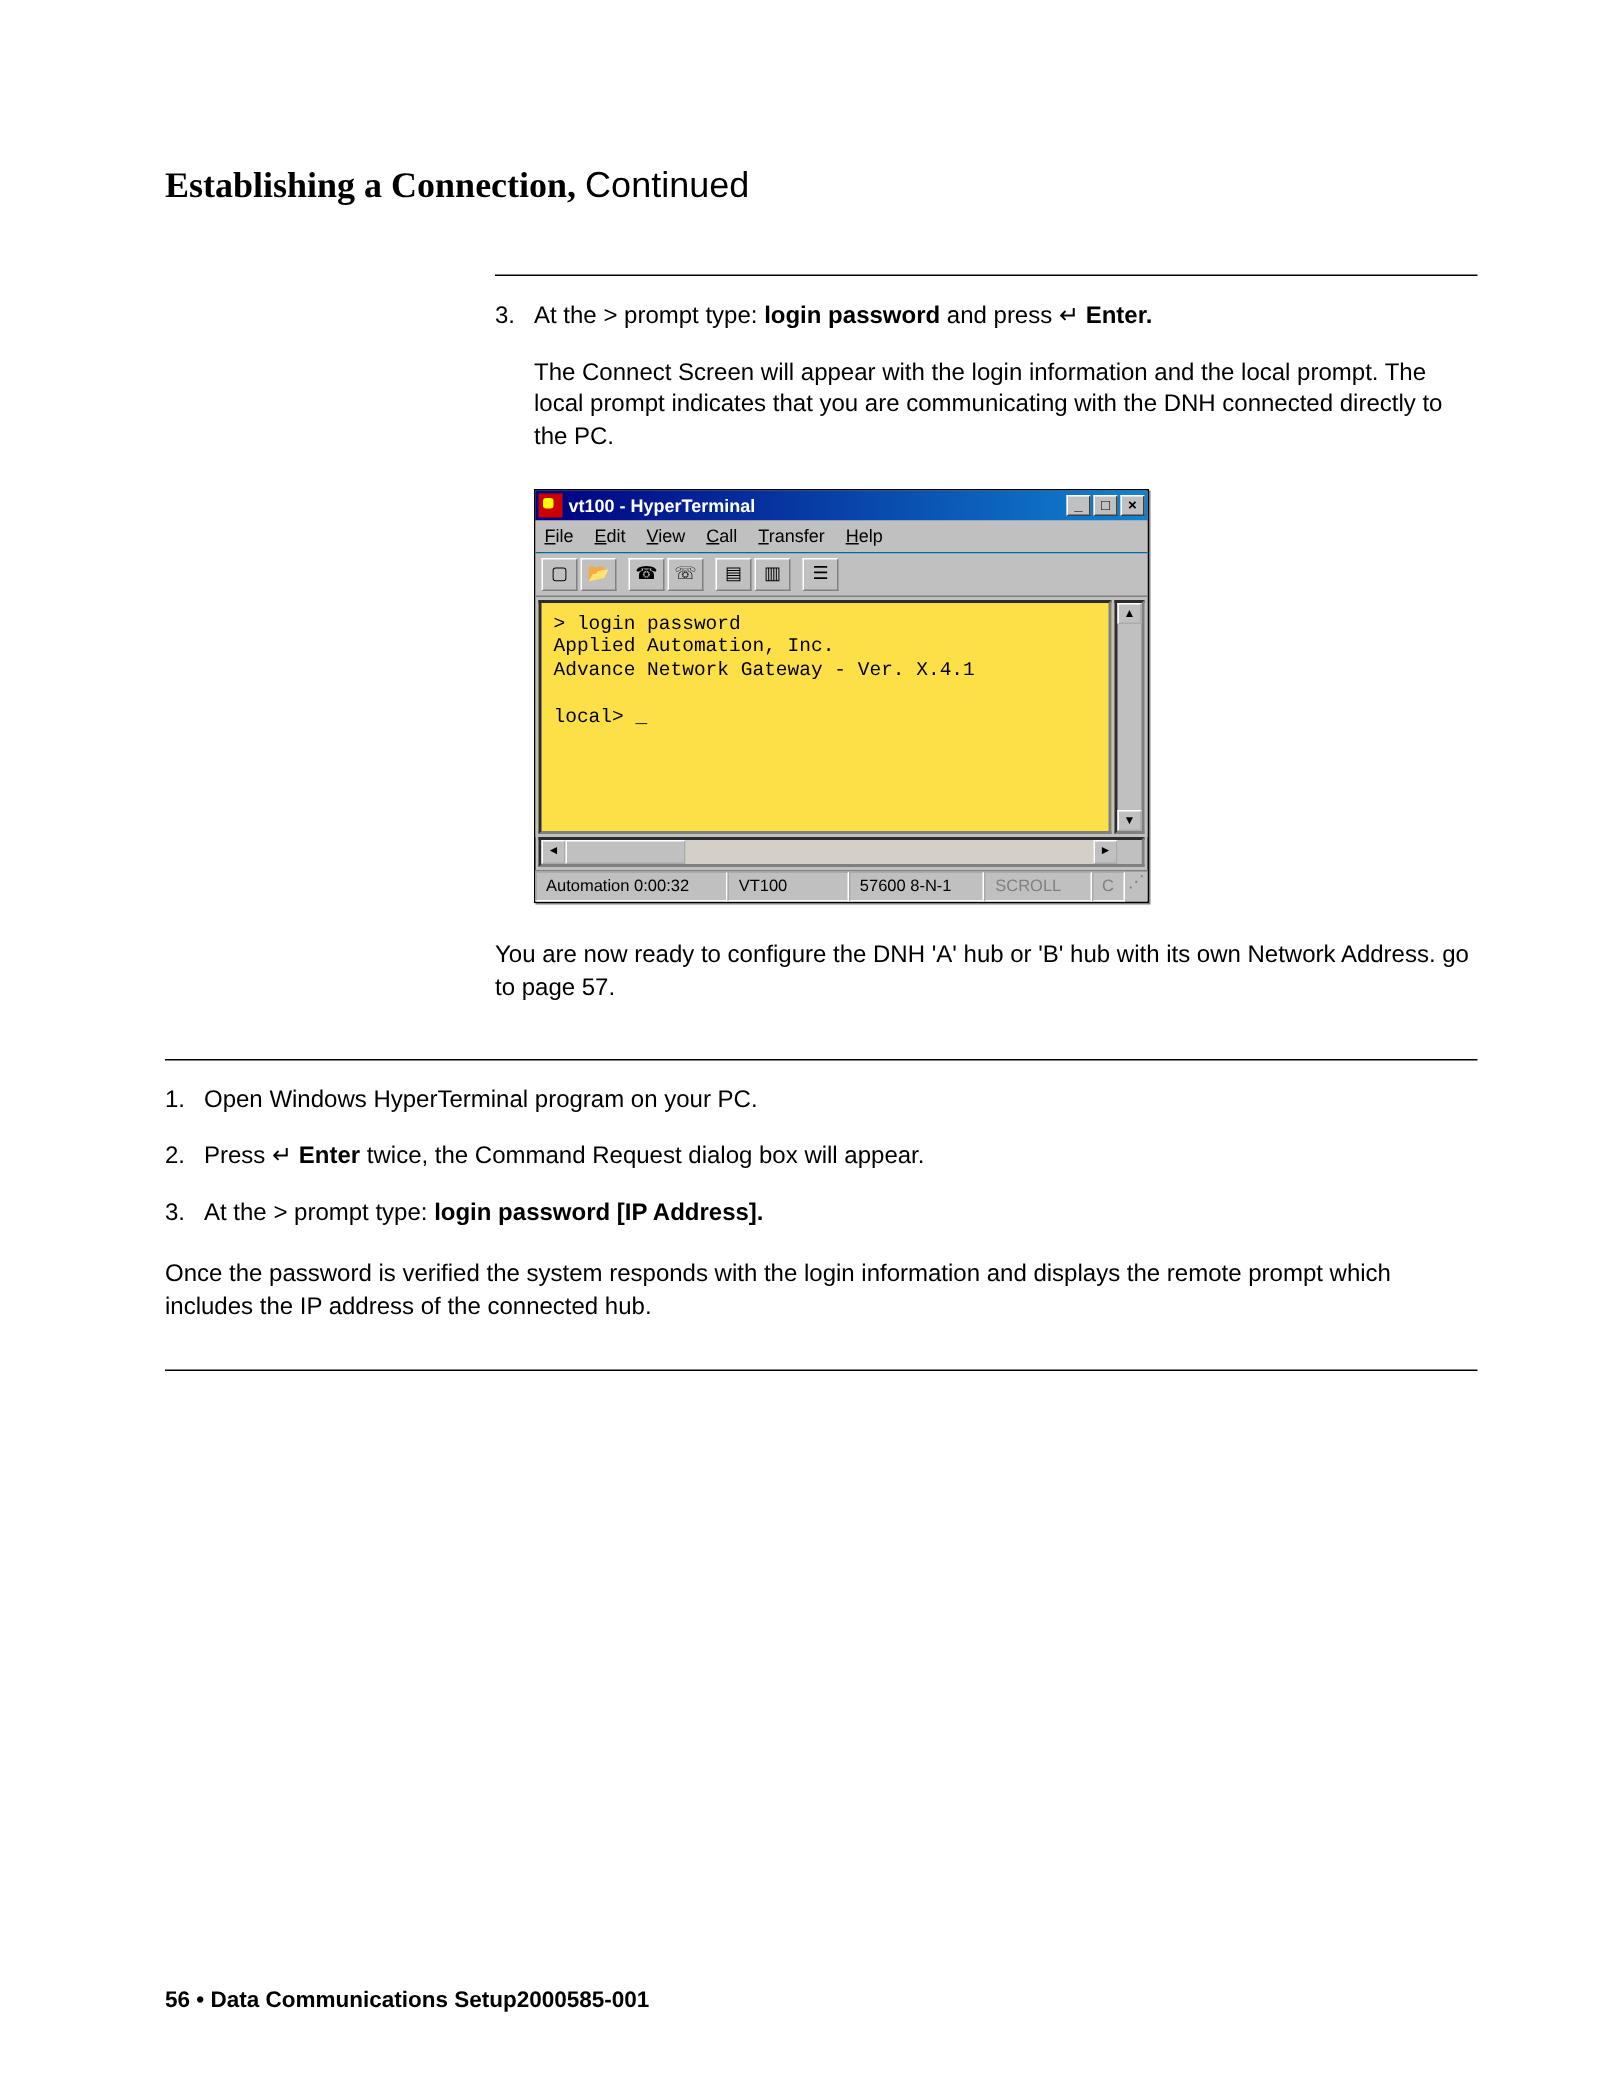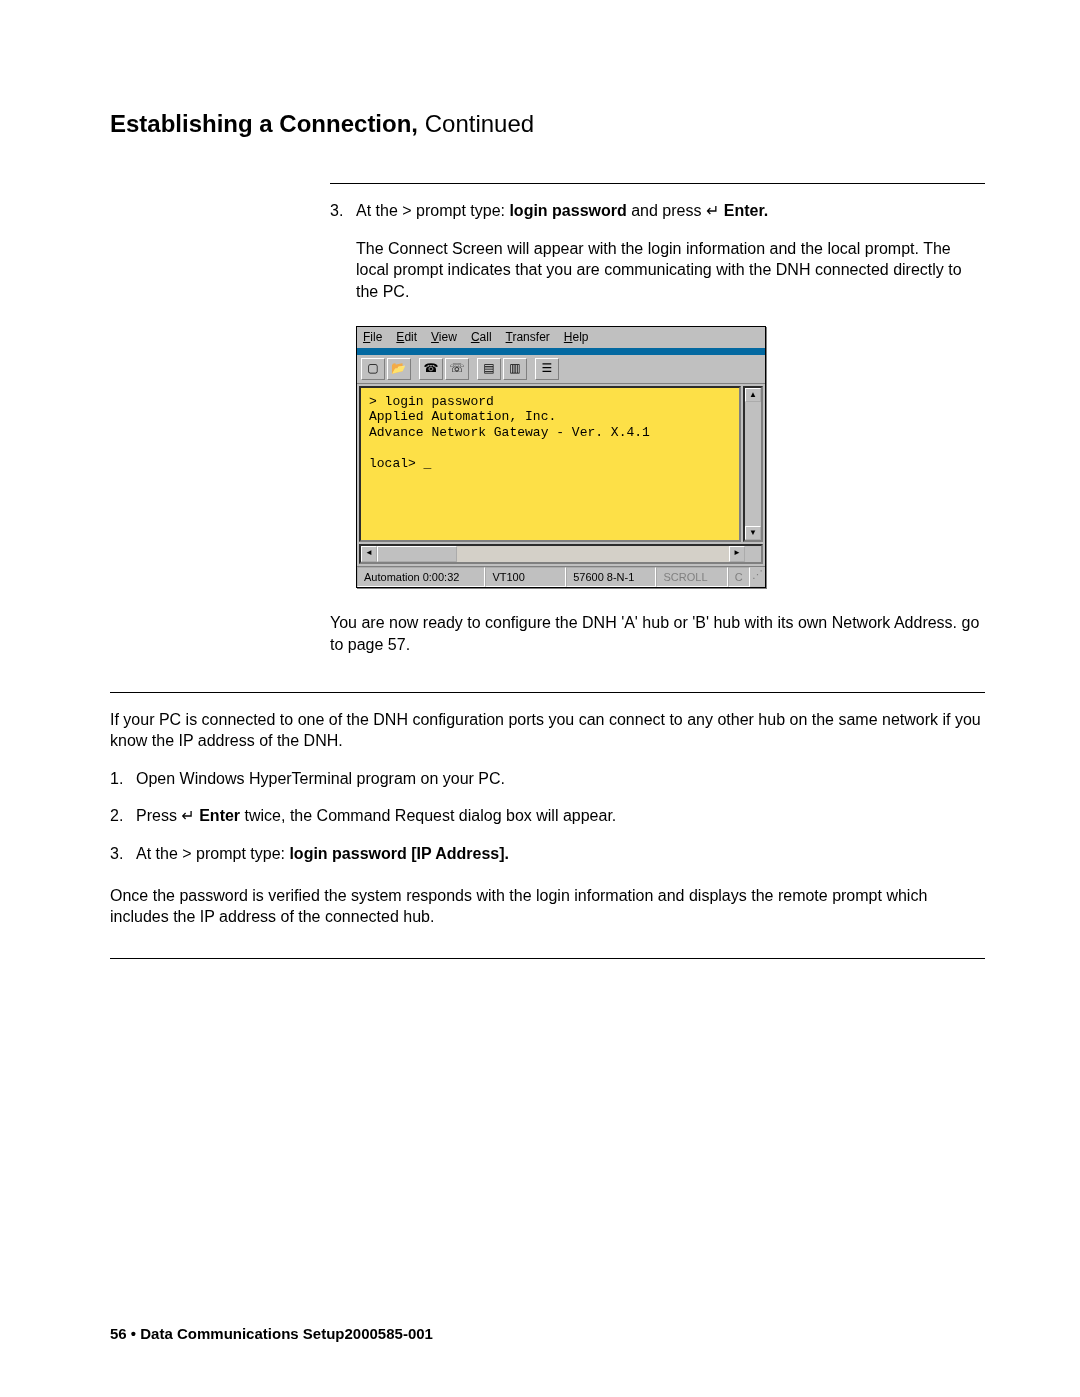--- a/index.html
+++ b/index.html
@@ -17,20 +17,21 @@
     box-sizing: border-box;
     height: 100%;
     position: relative;
   }
   .title-line {
     font-size: 24px;
     margin-bottom: 45px;
   }
   .title-line .bold {
     font-weight: bold;
+    font-family: Liberation Serif, serif;
   }
   .two-col {
     display: flex;
     align-items: flex-start;
   }
   .left-col {
     width: 220px;
     flex-shrink: 0;
     padding-right: 10px;
     box-sizing: border-box;
@@ -93,21 +94,21 @@
   }
   .ht-titlebar .ht-icon::after{
     content:"";position:absolute;top:3px;left:3px;width:7px;height:7px;background:#ff0;border-radius:2px;
   }
   .ht-title-text { font-weight: bold; flex:1; }
   .ht-win-controls { display:flex; gap:2px;}
   .ht-btn {
     width:16px;height:14px;background:#c0c0c0;border:1px solid #fff;border-right-color:#404040;border-bottom-color:#404040;display:flex;align-items:center;justify-content:center;font-size:10px;font-weight:bold;color:#000;box-sizing:border-box;
   }
   .ht-menu {
-    background:#c0c0c0;padding:2px 6px;display:flex;gap:14px;border-bottom:7px solid #0369a1;
+    background:#c0c0c0;padding:2px 6px;display:flex;gap:14px;border-bottom:1px solid #0369a1;
   }
   .ht-menu span { text-decoration: none; }
   .ht-menu span::first-letter { text-decoration: underline; }
   .ht-toolbar {
     background:#c0c0c0;padding:3px 4px;display:flex;gap:2px;border-bottom:1px solid #808080;
   }
   .tb-btn {
     width:22px;height:20px;border:1px solid #fff;border-right-color:#808080;border-bottom-color:#808080;background:#c0c0c0;display:flex;align-items:center;justify-content:center;font-size:12px;
   }
   .tb-sep { width:4px; }
@@ -176,20 +177,29 @@
       <div class="body-text">
         <div class="ol-item">
           <div class="ol-num">3.</div>
           <div class="ol-body">
             <span>At the &gt; prompt type: </span><span class="bold">login password</span><span> and press </span><span class="enter-glyph">↵</span><span class="bold"> Enter.</span>
           </div>
         </div>
         <div class="indent-block body-text">The Connect Screen will appear with the login information and the local prompt. The local prompt indicates that you are communicating with the DNH connected directly to the PC.</div>
 
         <div class="ht-window">
+          <div class="ht-titlebar">
+            <span class="ht-icon"></span>
+            <span class="ht-title-text">vt100 - HyperTerminal</span>
+            <div class="ht-win-controls">
+              <div class="ht-btn">_</div>
+              <div class="ht-btn">□</div>
+              <div class="ht-btn">×</div>
+            </div>
+          </div>
           <div class="ht-menu">
             <span>File</span>
             <span>Edit</span>
             <span>View</span>
             <span>Call</span>
             <span>Transfer</span>
             <span>Help</span>
           </div>
           <div class="ht-toolbar">
             <div class="tb-btn">▢</div>
@@ -232,21 +242,20 @@
         </div>
 
         <div class="body-text" style="margin-top:24px;">You are now ready to configure the DNH 'A' hub or 'B' hub with its own Network Address. go to page 57.</div>
       </div>
     </div>
   </div>
 
   <div class="two-col" style="margin-top:36px;">
     <div class="right-col">
       <hr class="hr">
-      <div class="body-text">If your PC is connected to one of the DNH configuration ports you can connect to any other hub on the same network if you know the IP address of the DNH.</div>
 
       <div class="ol-item body-text">
         <div class="ol-num">1.</div>
         <div class="ol-body">Open Windows HyperTerminal program on your PC.</div>
       </div>
       <div class="ol-item body-text">
         <div class="ol-num">2.</div>
         <div class="ol-body">
           <span>Press </span><span class="enter-glyph">↵</span><span class="bold"> Enter</span><span> twice, the Command Request dialog box will appear.</span>
         </div>

